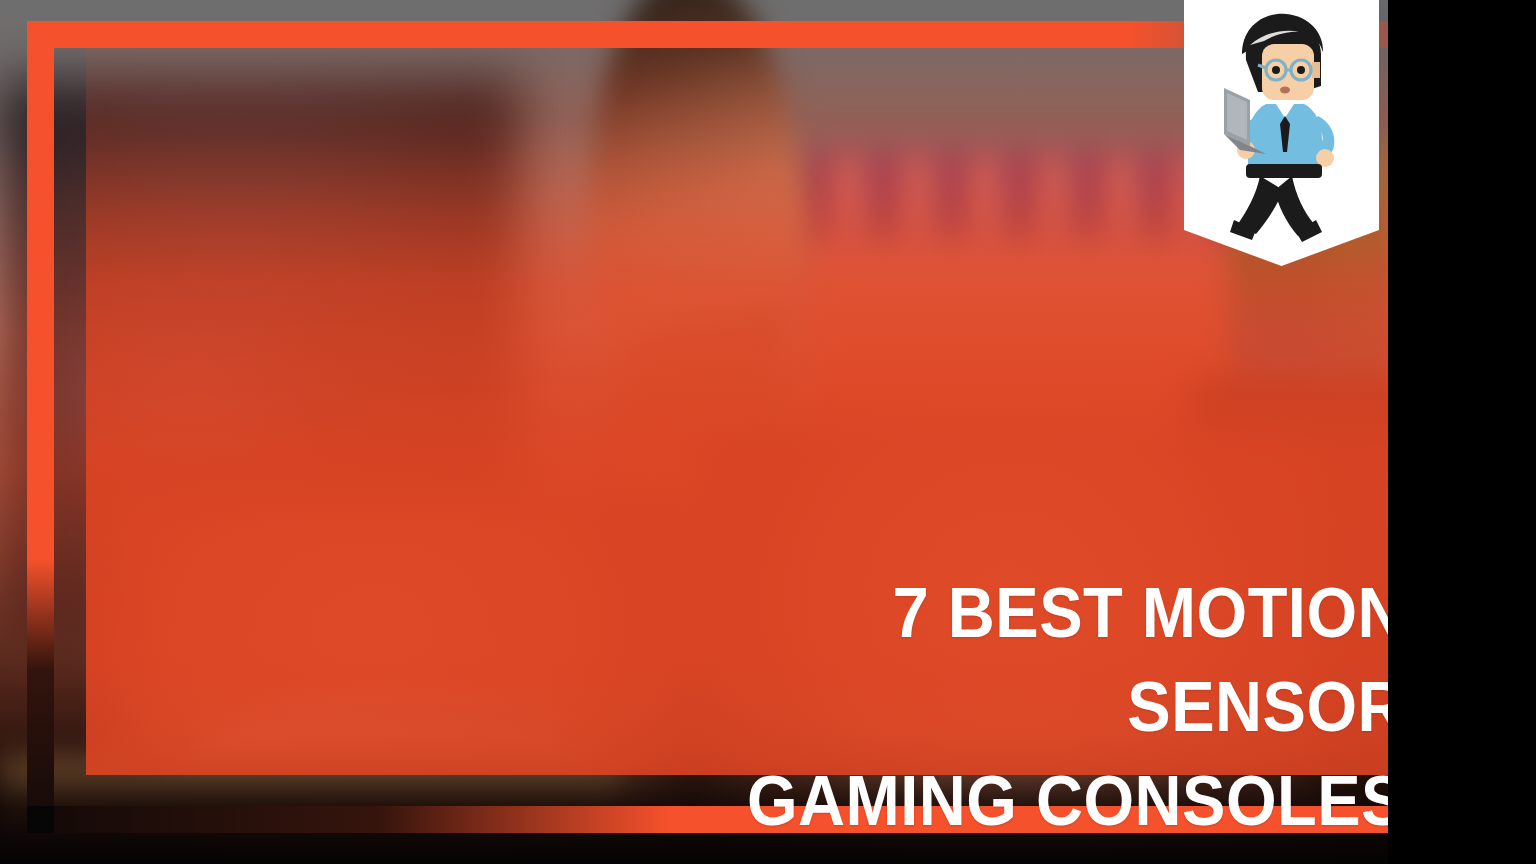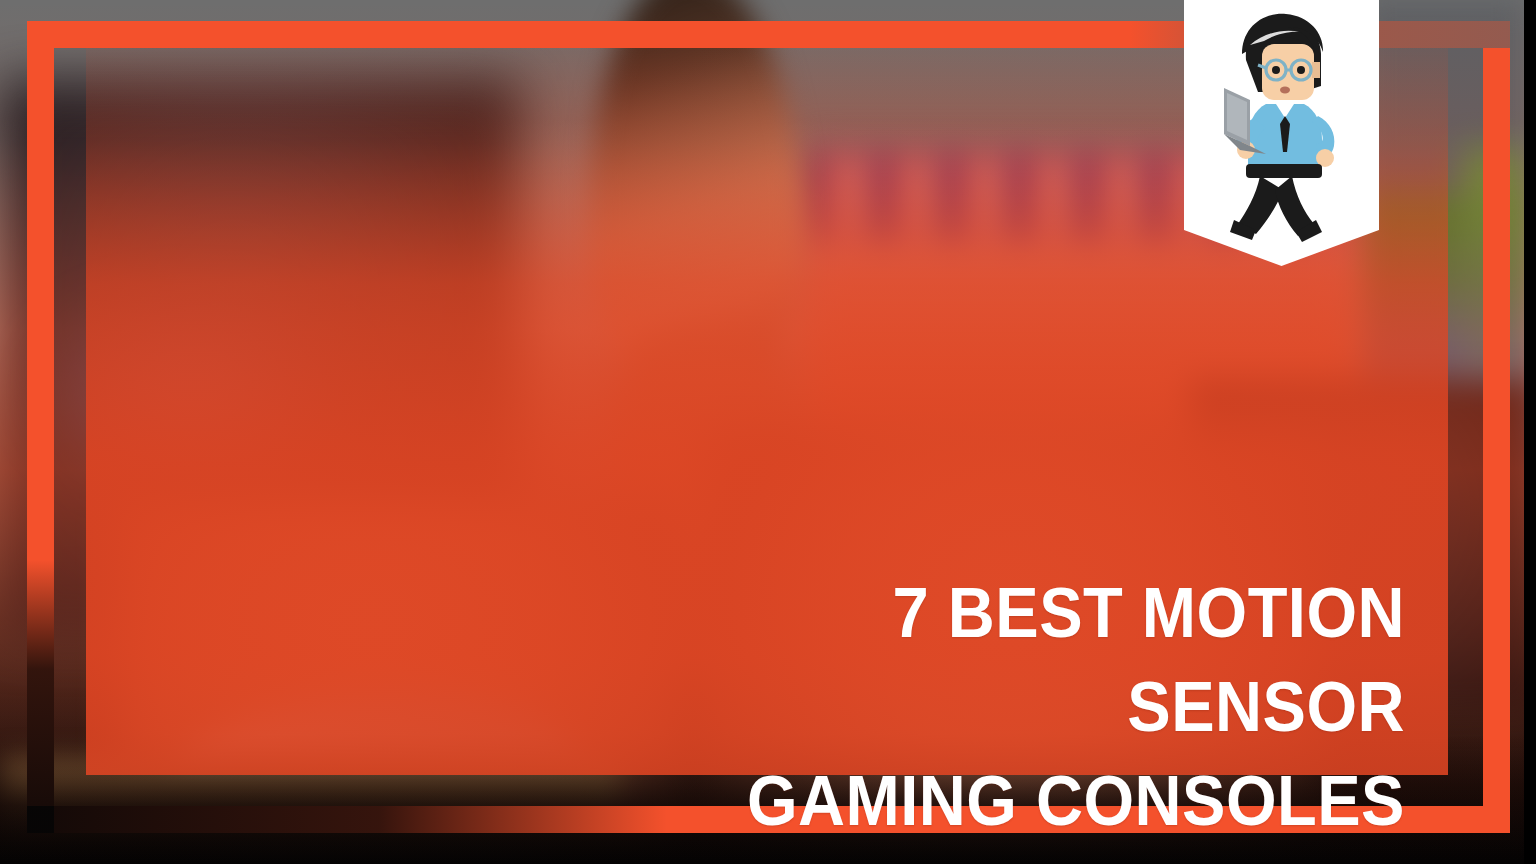--- a/index.html
+++ b/index.html
@@ -2,21 +2,21 @@
 <html><head>
 <meta charset="utf-8">
 <style>
   html, body {
     margin: 0;
     padding: 0;
     background: #000;
   }
   #stage {
     position: relative;
-    width: 1524px;
+    width: 1388px;
     height: 864px;
     overflow: hidden;
     font-family: "Liberation Sans", sans-serif;
     background: #be185d;
   }
 
   
   .bg-layer { position: absolute; inset: 0; }
 
   

